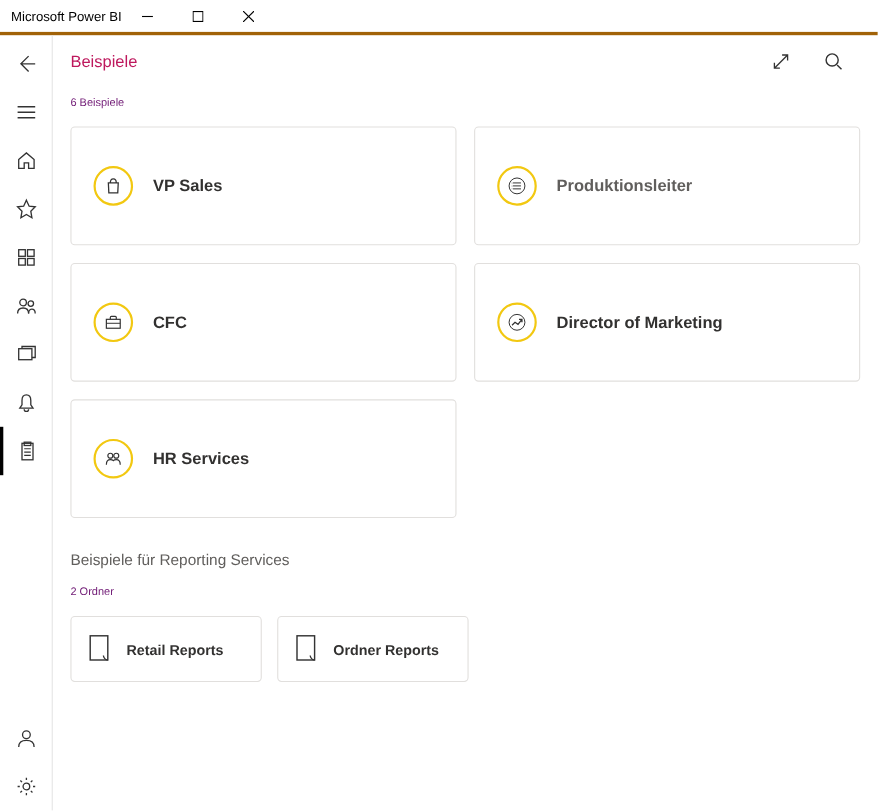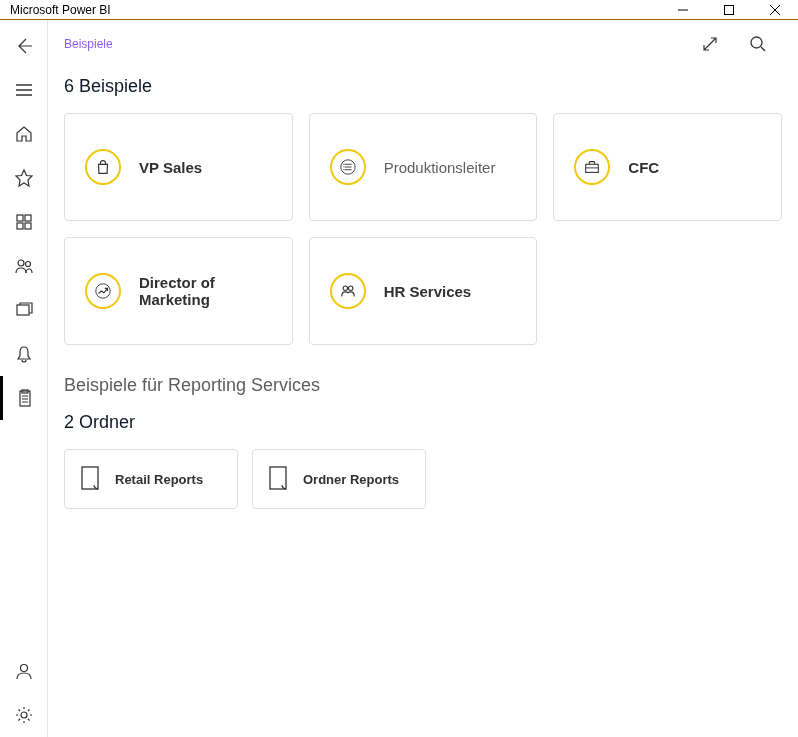--- a/index.html
+++ b/index.html
@@ -8,26 +8,26 @@
       font-size: 14px;
       color: #323130;
       background: #ffffff;
       width: 798px;
       height: 737px;
       overflow: hidden;
       display: flex;
       flex-direction: column;
     }
     .titlebar {
-      height: 20px;
-      display: flex;
-      align-items: center;
-      justify-content: space-between;
+      height: 32px;
+      display: flex;
+      align-items: center;
+      justify-content: flex-start;
       padding: 0 0 0 10px;
-      border-bottom: 1px solid #a16207;
+      border-bottom: 3px solid #a16207;
     }
     .titlebar-title { font-size: 12px; color: #000; }
     .window-controls { display: flex; }
     .window-btn {
       width: 46px;
       height: 32px;
       display: flex;
       align-items: center;
       justify-content: center;
       cursor: pointer;
@@ -53,46 +53,46 @@
     .side-btn.active { border-left: 3px solid #000; }
     .sidebar-spacer { flex: 1; }
 
     .main { flex: 1; display: flex; flex-direction: column; overflow-y: auto; }
     .header {
       height: 48px;
       display: flex;
       align-items: center;
       padding: 0 16px;
     }
-    .header-title { font-size: 12px; color: #8b5cf6; }
+    .header-title { font-size: 15px; color: #be185d; }
     .header-spacer { flex: 1; }
     .header-btn {
       width: 48px;
       height: 48px;
       display: flex;
       align-items: center;
       justify-content: center;
       cursor: pointer;
     }
     .content { padding: 0 16px 16px 16px; }
     .section-count {
-      font-size: 18px;
-      color: #0f172a;
+      font-size: 10px;
+      color: #701a75;
       margin-bottom: 16px;
       margin-top: 8px;
     }
     .section-title {
-      font-size: 18px;
+      font-size: 14px;
       color: #605e5c;
       margin-top: 30px;
       margin-bottom: 8px;
     }
     .card-grid {
       display: grid;
-      grid-template-columns: 1fr 1fr 1fr;
+      grid-template-columns: 1fr 1fr;
       gap: 16px;
     }
     .card {
       border: 1px solid #e1dfdd;
       border-radius: 4px;
       height: 108px;
       display: flex;
       align-items: center;
       padding: 0 20px;
       cursor: pointer;
@@ -103,21 +103,21 @@
       height: 36px;
       border: 2px solid #f2c811;
       border-radius: 50%;
       display: flex;
       align-items: center;
       justify-content: center;
       flex-shrink: 0;
     }
     .card-icon svg { width: 18px; height: 18px; }
     .card-label { font-size: 15px; font-weight: 600; color: #323130; }
-    .card-label.light { font-weight: 400; color: #605e5c; }
+    .card-label.light { font-weight: 700; color: #605e5c; }
 
     .folder-row { display: flex; gap: 14px; }
     .folder-card {
       border: 1px solid #e1dfdd;
       border-radius: 4px;
       width: 174px;
       height: 60px;
       display: flex;
       align-items: center;
       padding: 0 14px;

